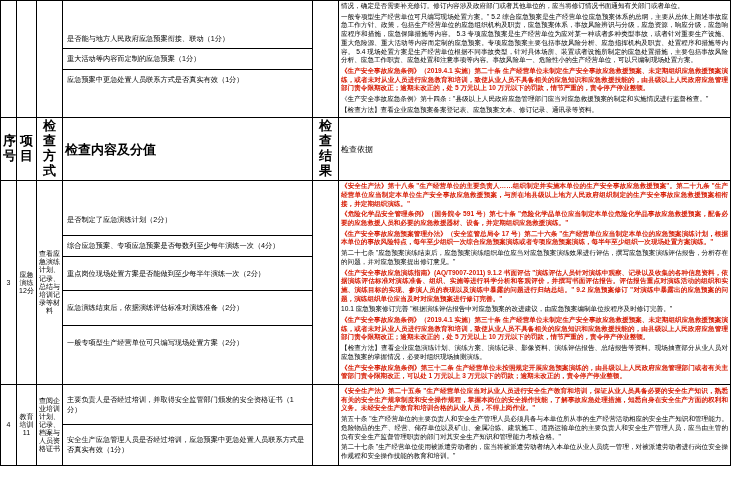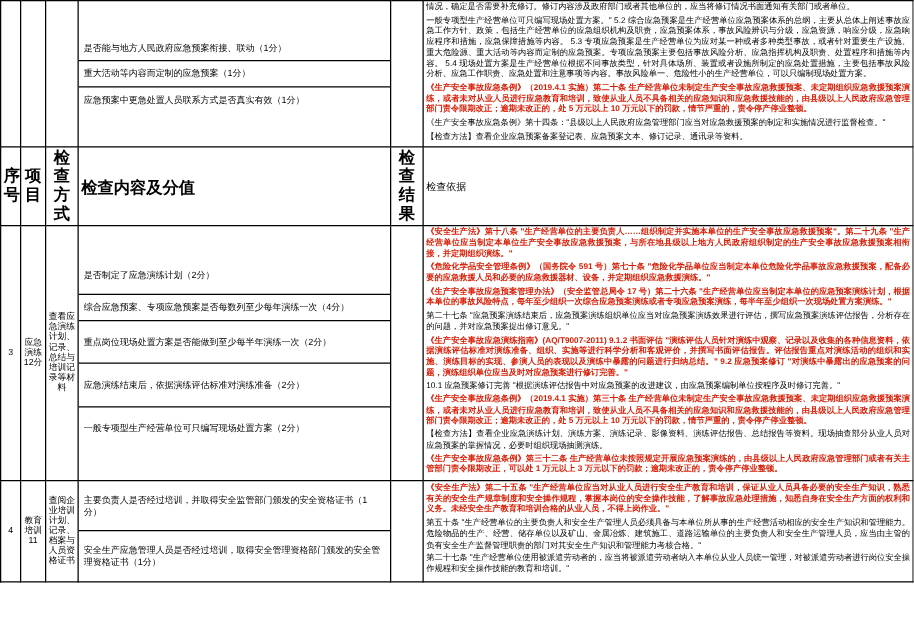--- a/index.html
+++ b/index.html
@@ -123,21 +123,21 @@
         <span>11</span>
       </td>
       <td class="c-way">查阅企业培训计划、记录、档案与人员资格证书</td>
       <td class="c-content" style="padding:0">
         <table class="inner">
           <tbody>
                 <tr>
                   <td style="padding:10px 4px">主要负责人是否经过培训，并取得安全监管部门颁发的安全资格证书（1分）</td>
                 </tr>
           <tr>
-                  <td style="padding:10px 4px">安全生产应急管理人员是否经过培训，取得安全管理资格部门颁发的安全管理资格证书（1分）</td>
+                  <td style="padding:10px 4px">安全生产应急管理人员是否经过培训，应急预案中更急处置人员联系方式是否真实有效（1分）</td>
                 </tr>
         </tbody>
             </table>
       </td>
       <td class="c-res"></td>
       <td class="c-basis">
         <p class="basis-p red bold">《安全生产法》第二十五条 "生产经营单位应当对从业人员进行安全生产教育和培训，保证从业人员具备必要的安全生产知识，熟悉有关的安全生产规章制度和安全操作规程，掌握本岗位的安全操作技能，了解事故应急处理措施，知悉自身在安全生产方面的权利和义务。未经安全生产教育和培训合格的从业人员，不得上岗作业。"</p>
         <p class="basis-p">第五十条 "生产经营单位的主要负责人和安全生产管理人员必须具备与本单位所从事的生产经营活动相应的安全生产知识和管理能力。危险物品的生产、经营、储存单位以及矿山、金属冶炼、建筑施工、道路运输单位的主要负责人和安全生产管理人员，应当由主管的负有安全生产监督管理职责的部门对其安全生产知识和管理能力考核合格。"</p>
         <p class="basis-p">第二十七条 "生产经营单位使用被派遣劳动者的，应当将被派遣劳动者纳入本单位从业人员统一管理，对被派遣劳动者进行岗位安全操作规程和安全操作技能的教育和培训。"</p>
       </td>

